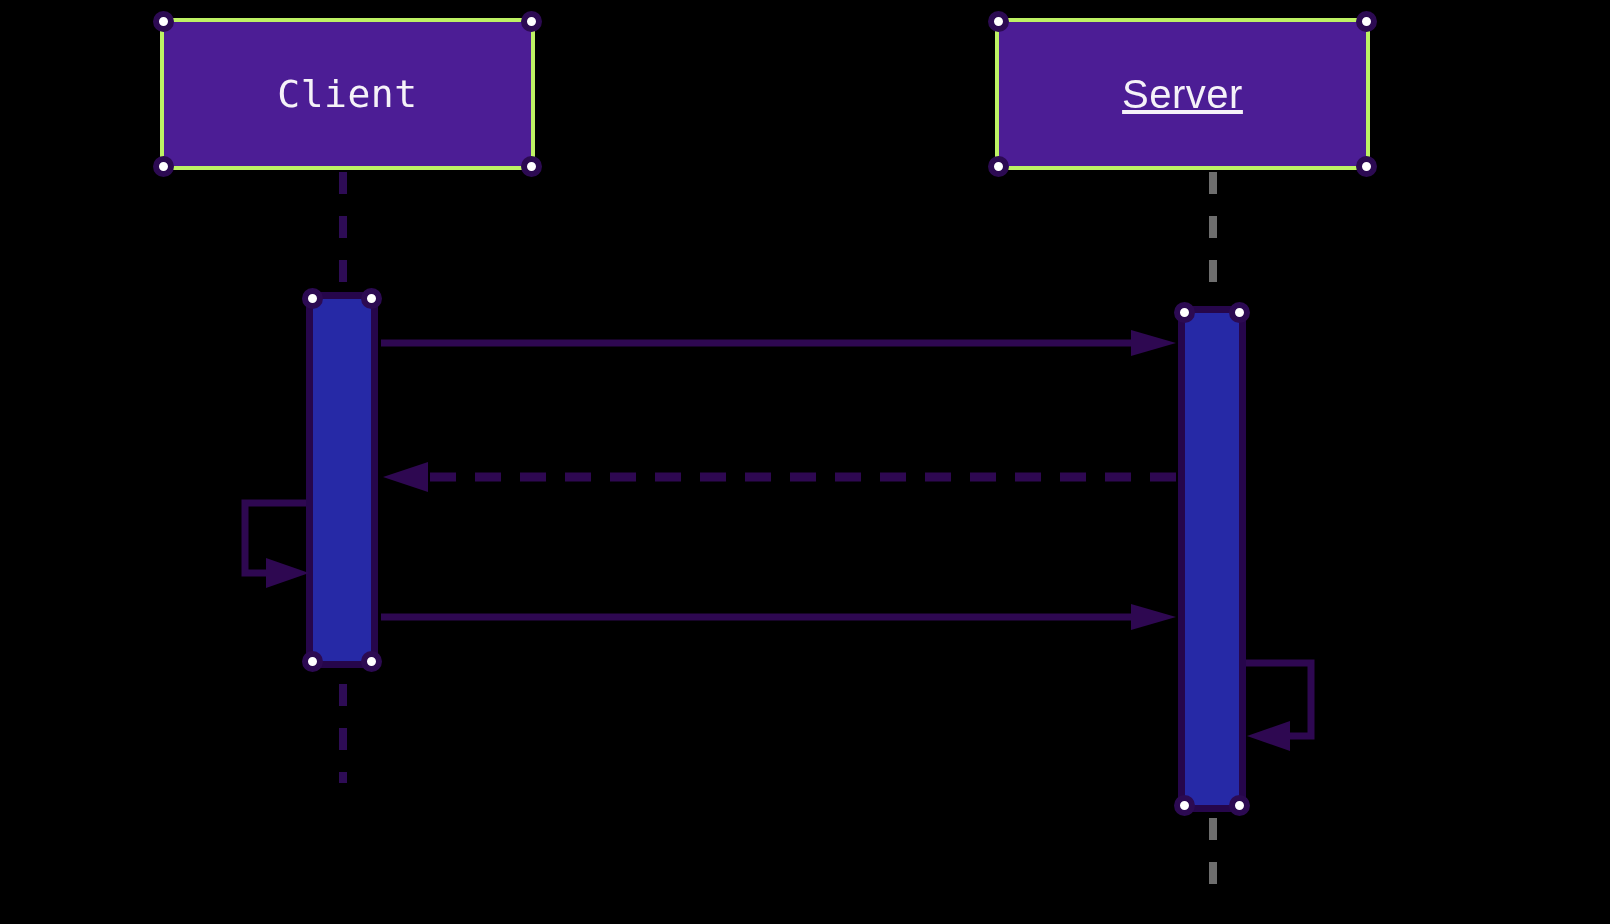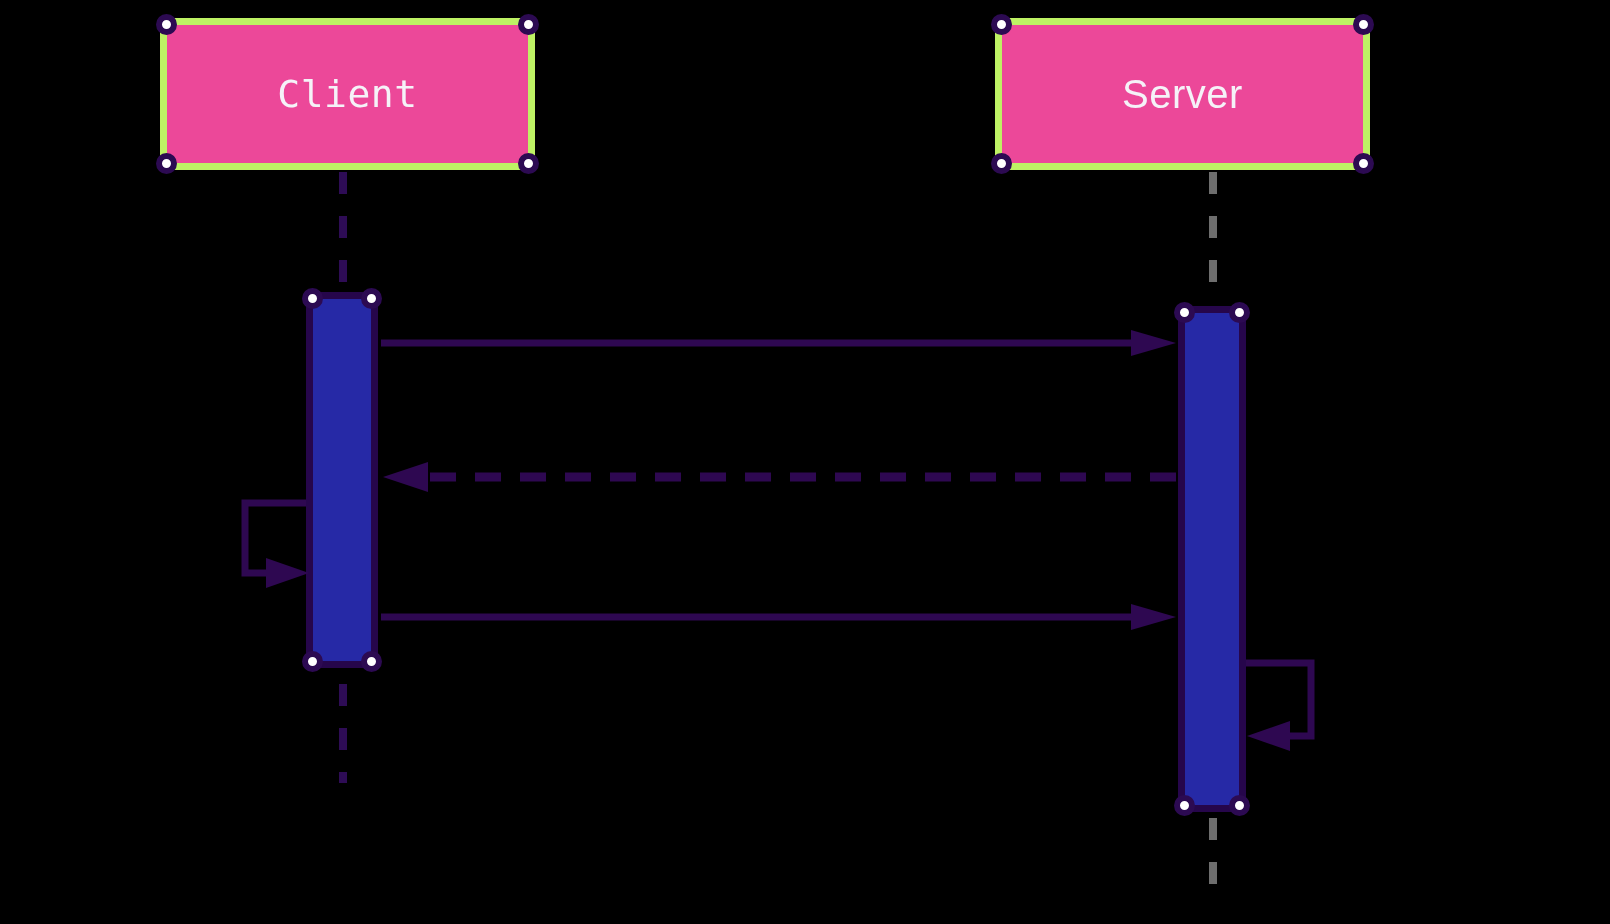--- a/index.html
+++ b/index.html
@@ -19,41 +19,42 @@
     position: absolute;
     inset: 0;
     pointer-events: none;
   }
   
   .actor-box {
     position: absolute;
     width: 375px;
     height: 152px;
     box-sizing: border-box;
-    background: #ec4899;
-    border: 7px solid #bef264;
+    background: #4c1d95;
+    border: 4px solid #bef264;
     border-radius: 7px;
     display: flex;
     align-items: center;
     justify-content: center;
   }
   .actor-box.client { left: 160px; top: 18px; }
   .actor-box.server { left: 995px; top: 18px; }
   .actor-label {
     color: #f5f2f8;
     letter-spacing: 0.5px;
     user-select: none;
   }
   .actor-label.mono {
     font-family: "DejaVu Sans Mono", monospace;
     font-size: 38px;
   }
   .actor-label.sans {
     font-family: "Liberation Sans", sans-serif;
     font-size: 40px;
+    text-decoration: underline;
   }
   
   .activation {
     position: absolute;
     box-sizing: border-box;
     background: #2629a6;
     border: 7px solid #26064b;
     border-radius: 3px;
   }
   .activation.client-act { left: 306px; top: 292px; width: 72px; height: 376px; }

